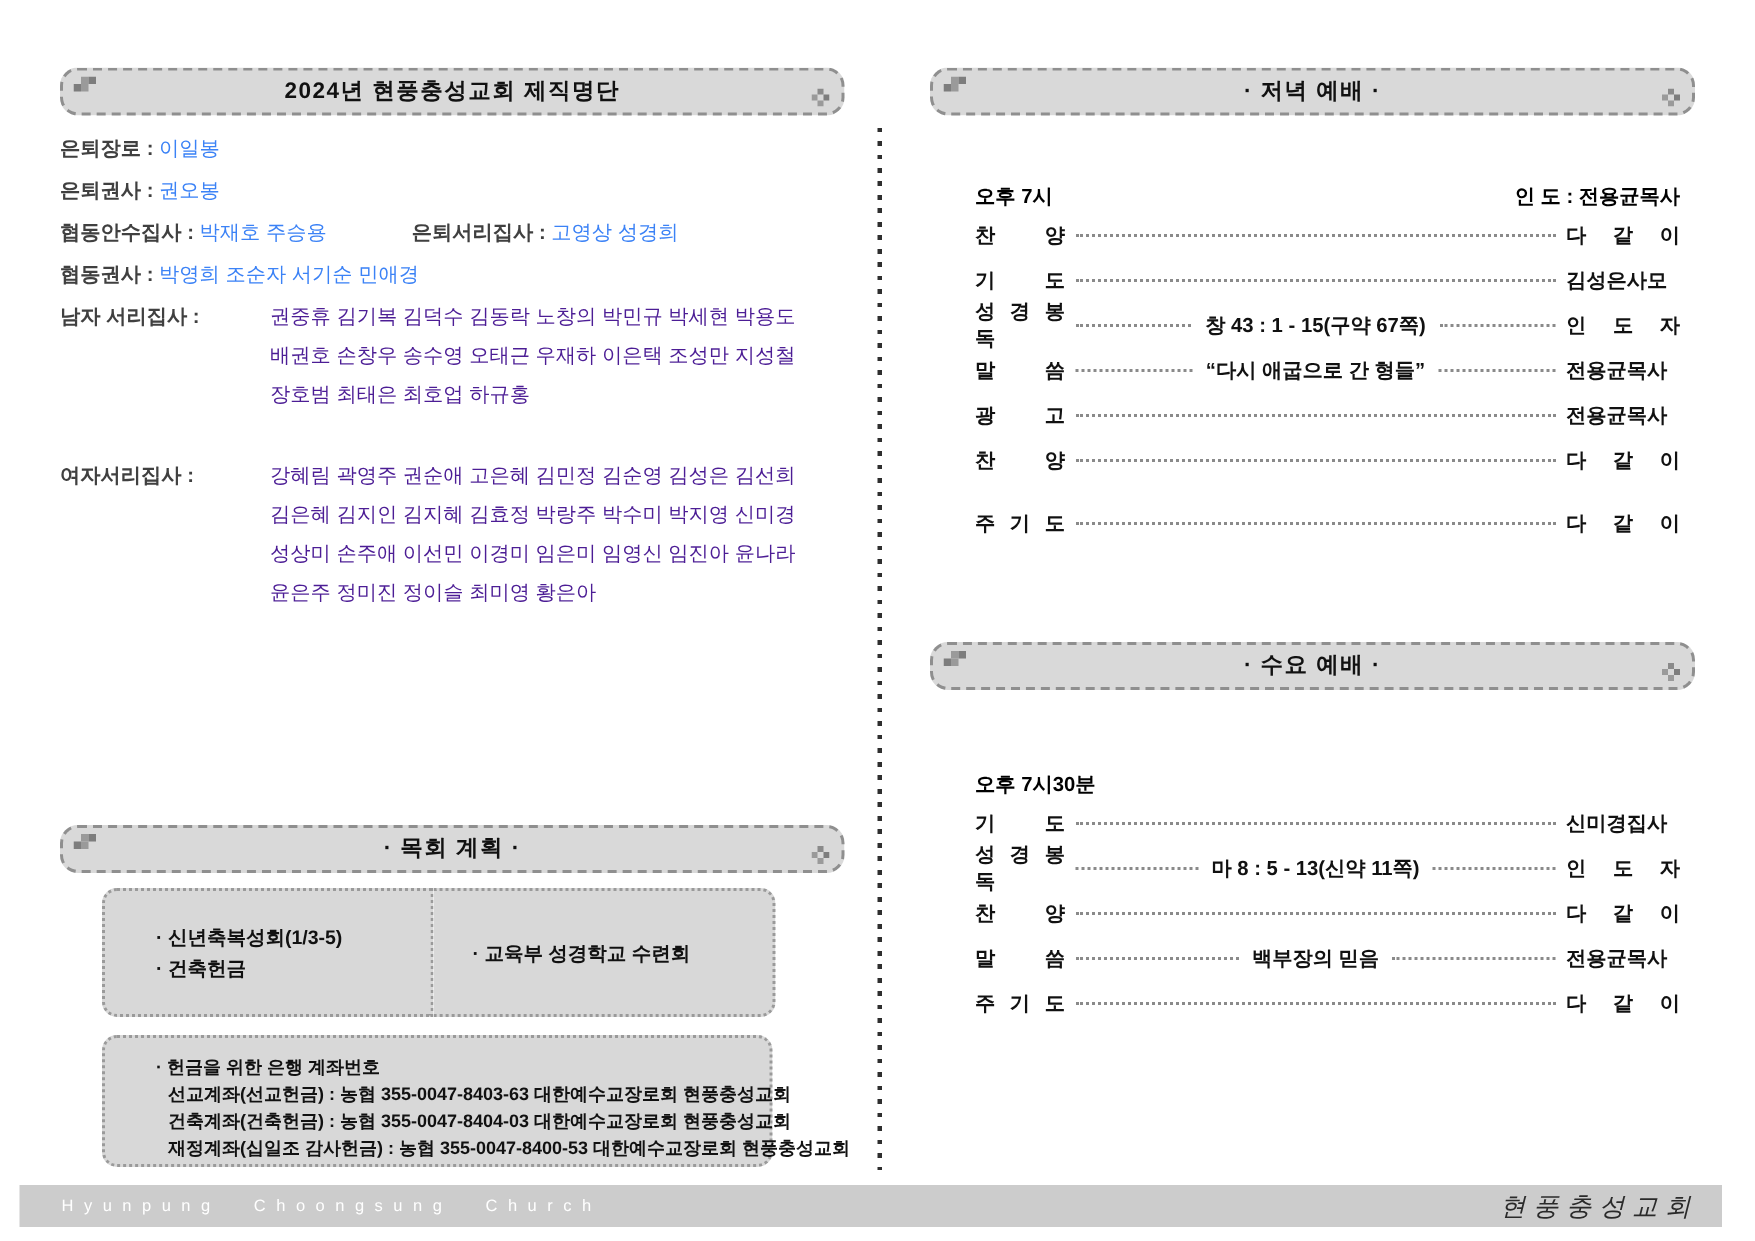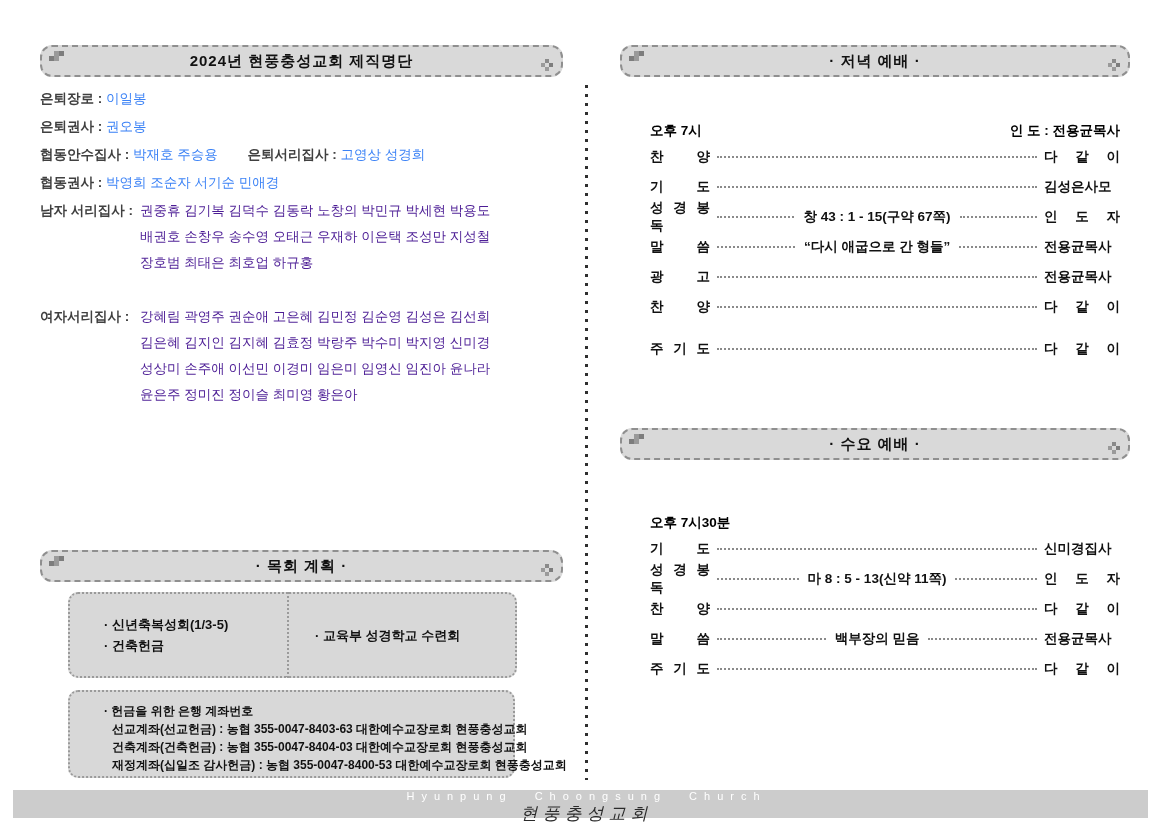--- a/index.html
+++ b/index.html
@@ -18,22 +18,22 @@
     font-size:15px; letter-spacing:1px; color:#111;
   }
   .orn { position:absolute; }
   .orn.tl { left:7px; top:4px; }
   .orn.br { right:8px; bottom:4px; }
   
   #roster { position:absolute; left:40px; top:90px; width:523px; font-size:13.5px; }
   .rrow { line-height:18px; margin-bottom:10px; white-space:nowrap; }
   .rlabel { font-weight:bold; color:#404040; }
   .rvalue { color:#3b82f6; }
-  .pair2 { margin-left:26px; }
-  .dblock { display:flex; margin-top:8px; }
+  .pair2 { margin-left:53px; }
+  .dblock { display:flex; margin-top:8px;gap:40px; }
   .dblock .rlabel { white-space:pre; flex:0 0 100px; }
   .dlines { flex:1; }
   .dline { line-height:18px; margin-bottom:8px; color:#4c1d95; white-space:nowrap; }
   .gap20 { height:20px; }
   
   #plan-boxes { position:absolute; left:68px; top:592px; width:449px; height:86px; display:flex; }
   .pcell {
     background:#d8d8d8; border:2px dotted #9a9a9a; display:flex;
     flex-direction:column; justify-content:center; font-weight:bold; font-size:13px;
   }
@@ -60,21 +60,20 @@
   .srow.lastgap { margin-top:12px; }
   .slabel { flex:0 0 60px; text-align:justify; text-align-last:justify; }
   .leader { flex:1 1 auto; height:0; border-bottom:2px dotted #8a8a8a; margin:0 7px; }
   .scenter { flex:0 0 auto; padding:0 2px; }
   .sval { flex:0 0 76px; text-align:justify; text-align-last:justify; white-space:nowrap; }
   
   #footer {
     position:absolute; left:13px; top:790px; width:1135px; height:28px;
     background:#cccccc; display:flex; justify-content:space-between; align-items:center;
     padding:0 16px 0 28px;
-    flex-direction:column;
   }
   #footer-left { color:#ffffff; font-size:11px; letter-spacing:7px; word-spacing:12px; }
   #footer-right { color:#2a2a2a; font-size:17px; font-family:"DejaVu Serif", serif; font-style:italic; letter-spacing:5px; }
 </style>
 </head>
 <body>
 
 <div id="page">
 
   <div class="hbox" style="left:40px; top:45px; width:523px;">

